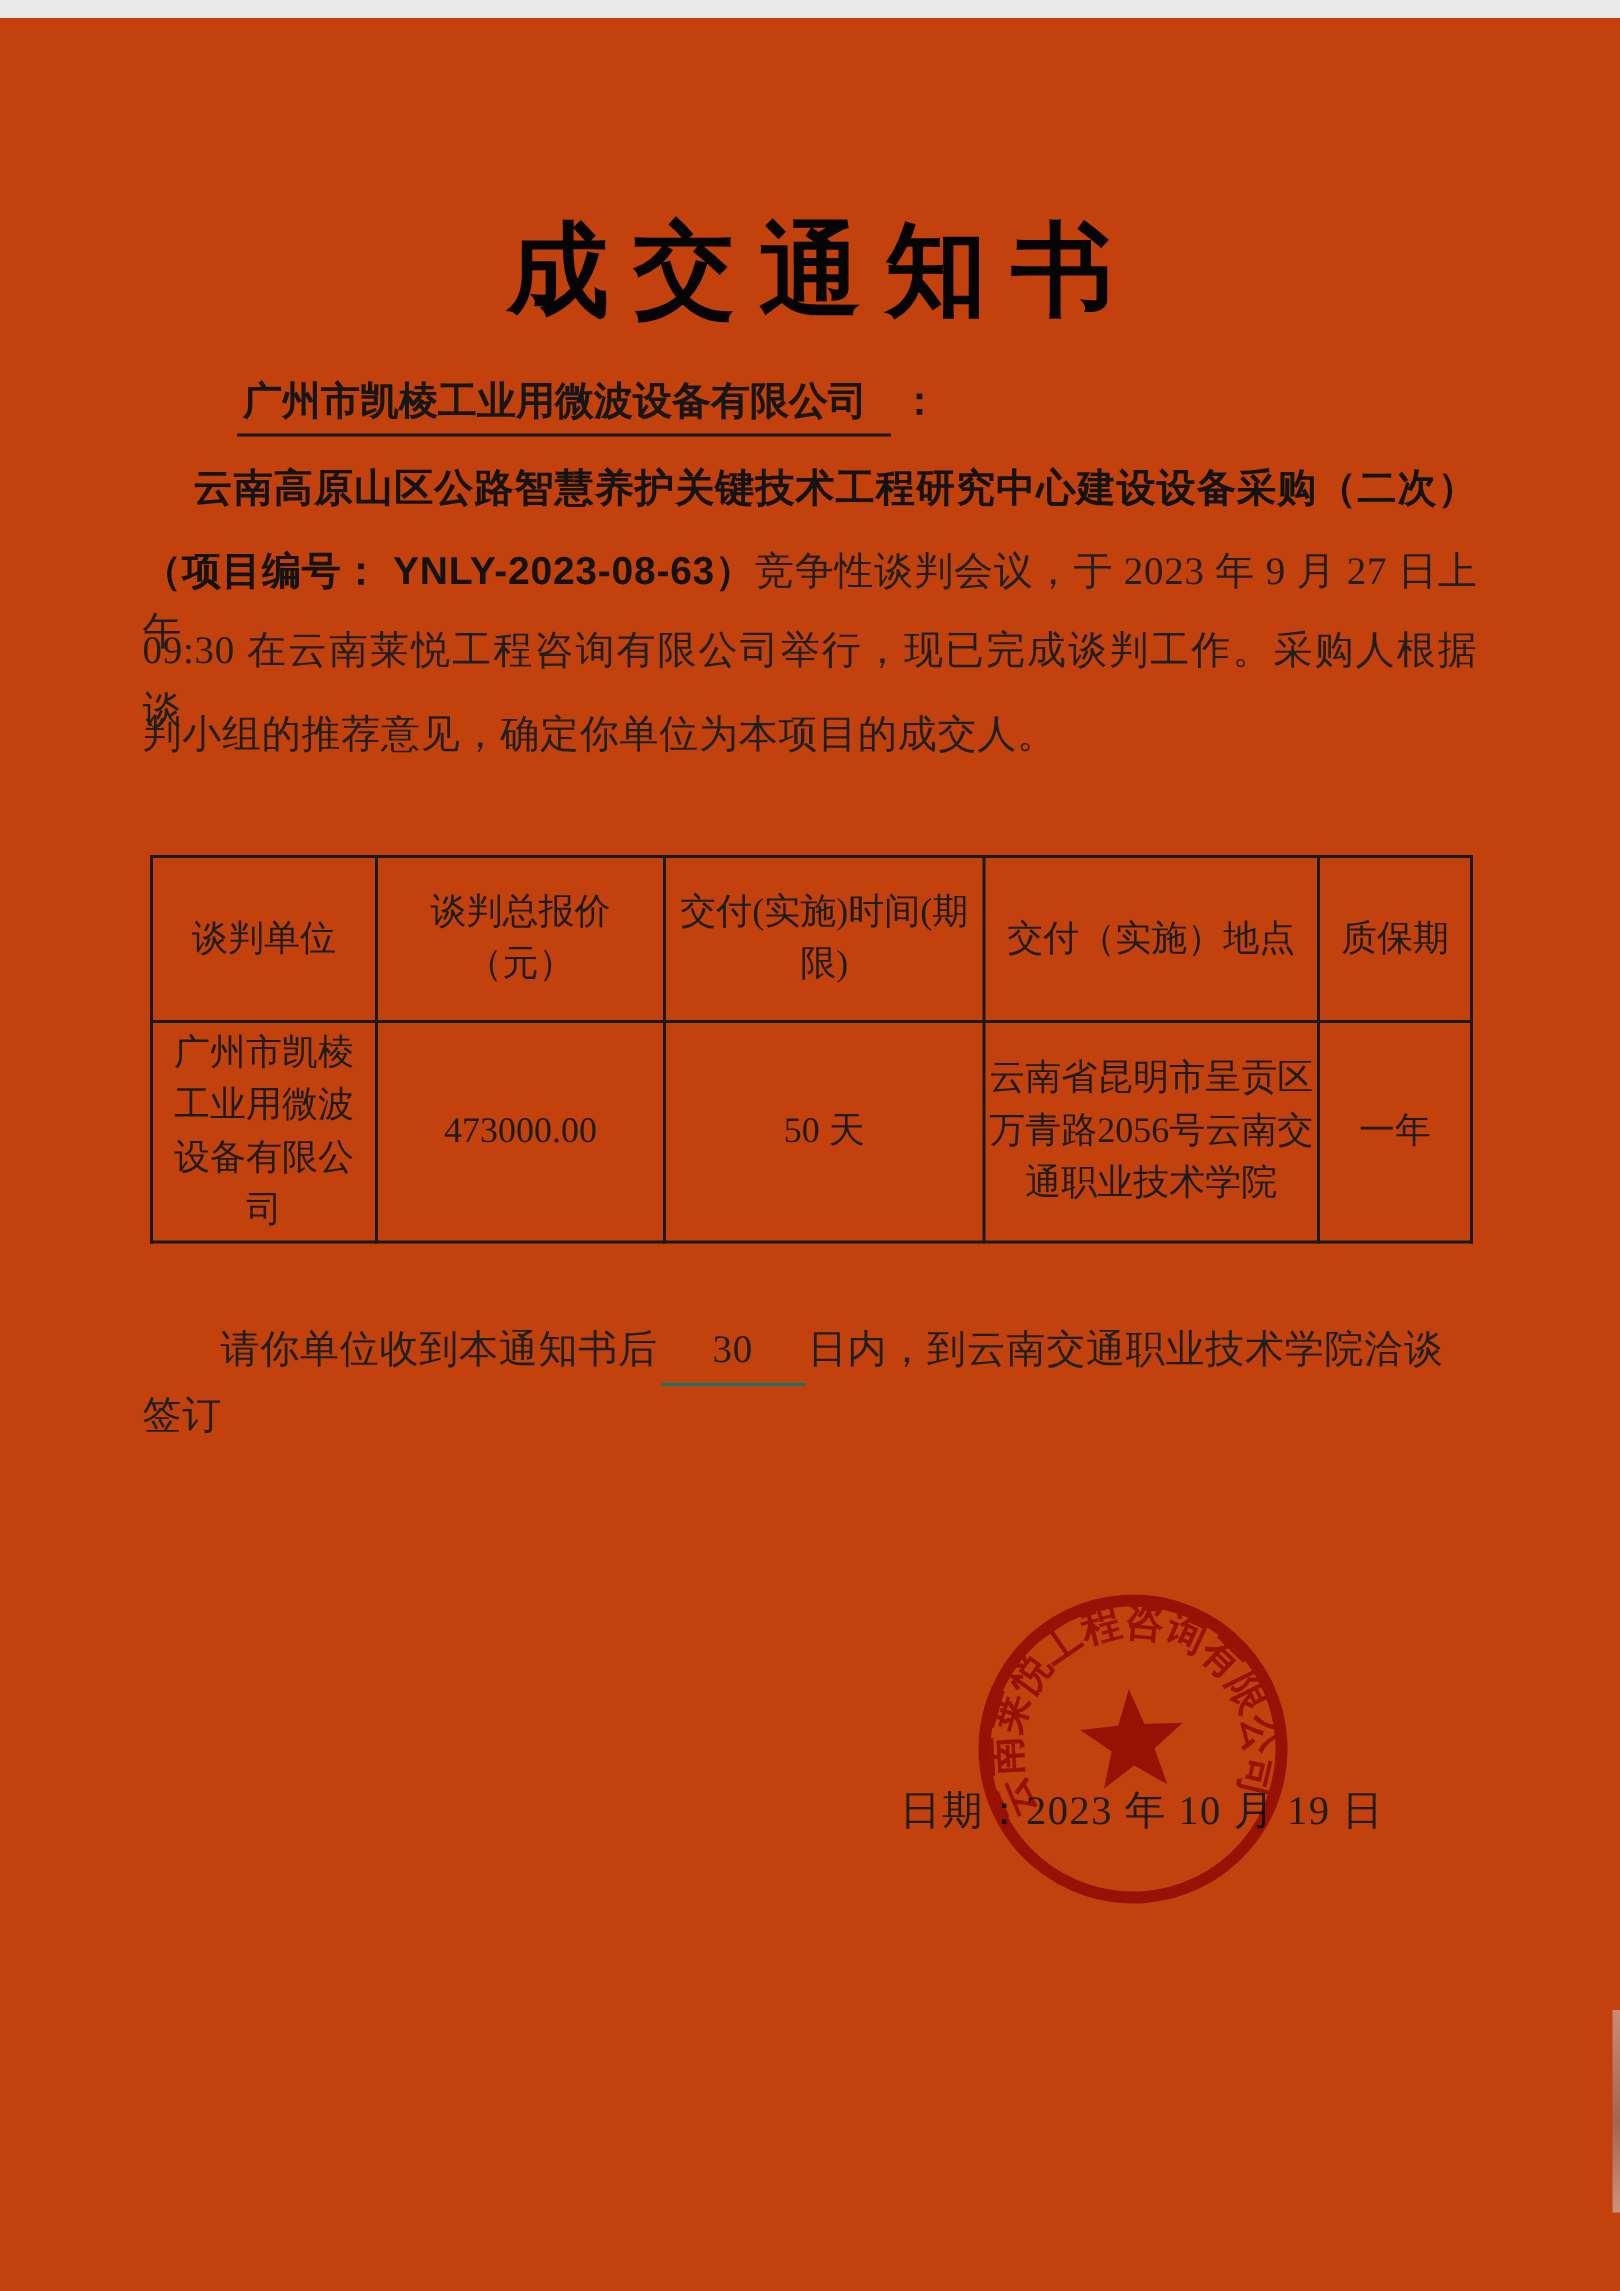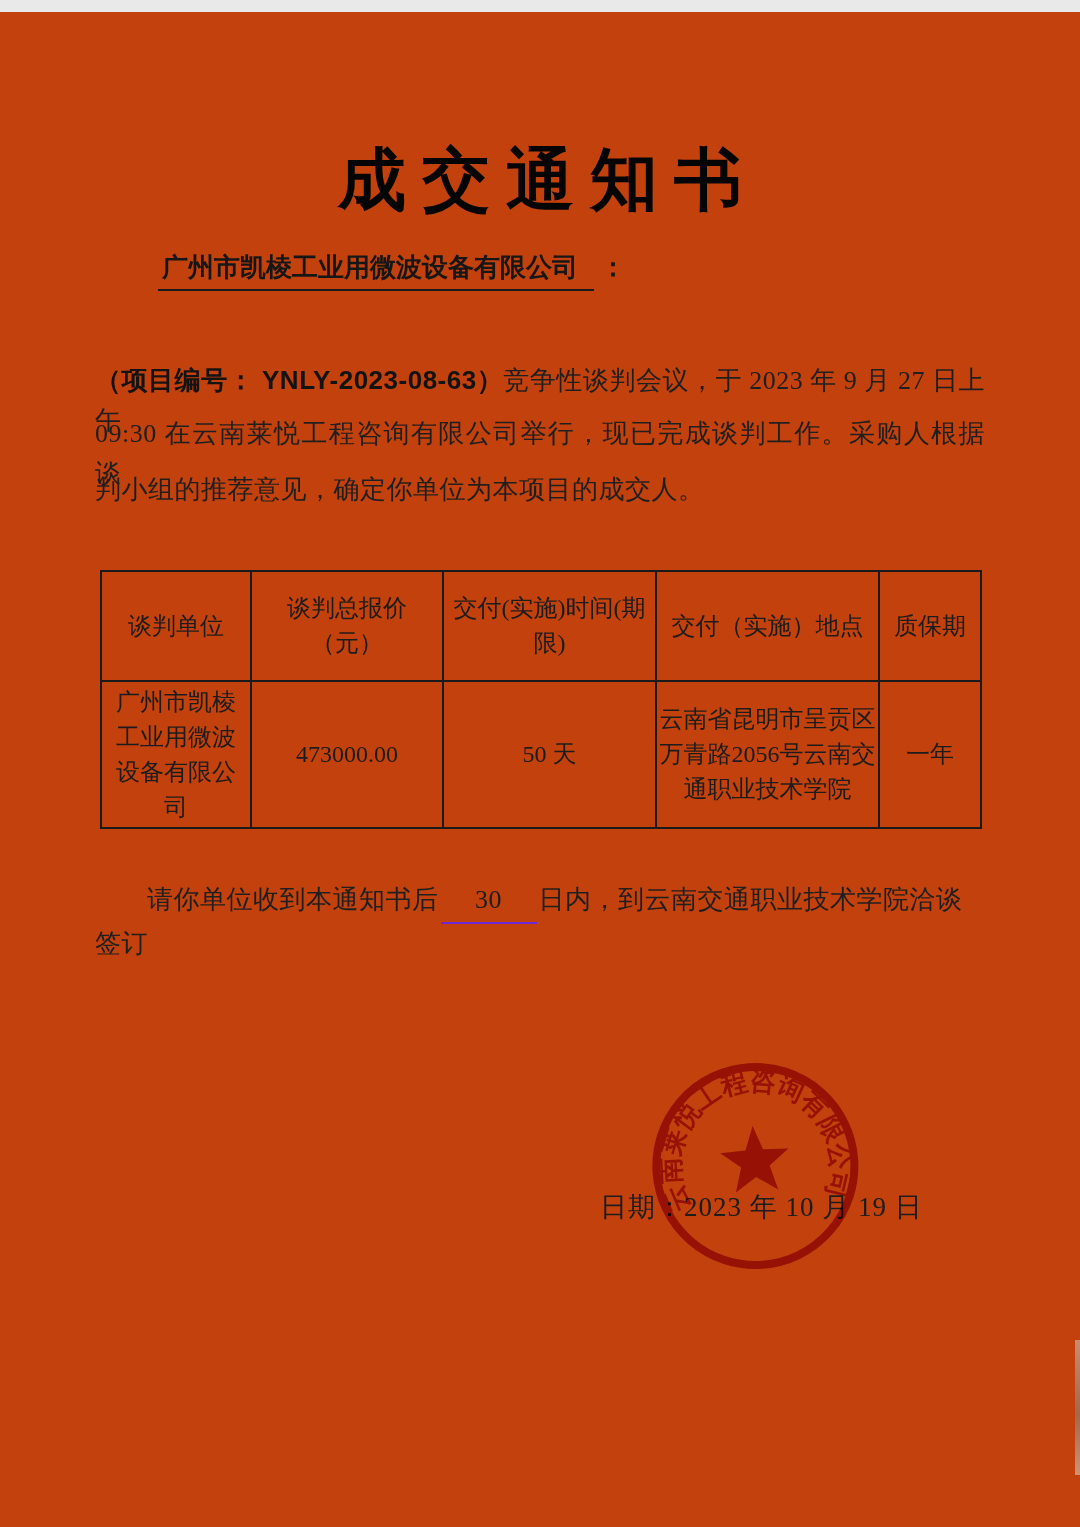--- a/index.html
+++ b/index.html
@@ -76,21 +76,21 @@
   .closing-line{
     position:absolute;left:95px;width:890px;
     font-size:26px;line-height:40px;
     letter-spacing:0.5px;color:#1f1f1f;
   }
   .closing-1{top:868px;text-indent:52px;}
   .closing-2{top:923px;}
   .days-underline{
     display:inline-block;
     min-width:96px;text-align:center;
-    border-bottom:2px solid #6d28d9;
+    border-bottom:2px solid #0f766e;
     text-indent:0;
     padding-bottom:2px;margin:0 2px;
   }
   .sig-line{
     position:absolute;left:600px;
     font-size:27px;line-height:38px;color:#1d1d1d;
     letter-spacing:1px;white-space:nowrap;
   }
   .agency-line{top:1120px;}
   .date-line{top:1176px;}
@@ -113,20 +113,21 @@
 <body>
 
 <div class="page">
 
   <div class="doc-title">成交通知书</div>
 
   <div class="recipient-line">
     <span class="recipient-underline">广州市凯棱工业用微波设备有限公司</span><span class="recipient-colon">：</span>
   </div>
 
+  <div class="body-line line-1 justify-full bold-seg">云南高原山区公路智慧养护关键技术工程研究中心建设设备采购（二次）</div>
 
   <div class="body-line line-2 justify-full">
     <span class="bold-seg">（项目编号： YNLY-2023-08-63）</span><span>竞争性谈判会议，于 2023 年 9 月 27 日上午</span>
   </div>
 
   <div class="body-line line-3 justify-full">09:30 在云南莱悦工程咨询有限公司举行，现已完成谈判工作。采购人根据谈</div>
 
   <div class="body-line line-4">判小组的推荐意见，确定你单位为本项目的成交人。</div>
 
   <table class="award-table">

